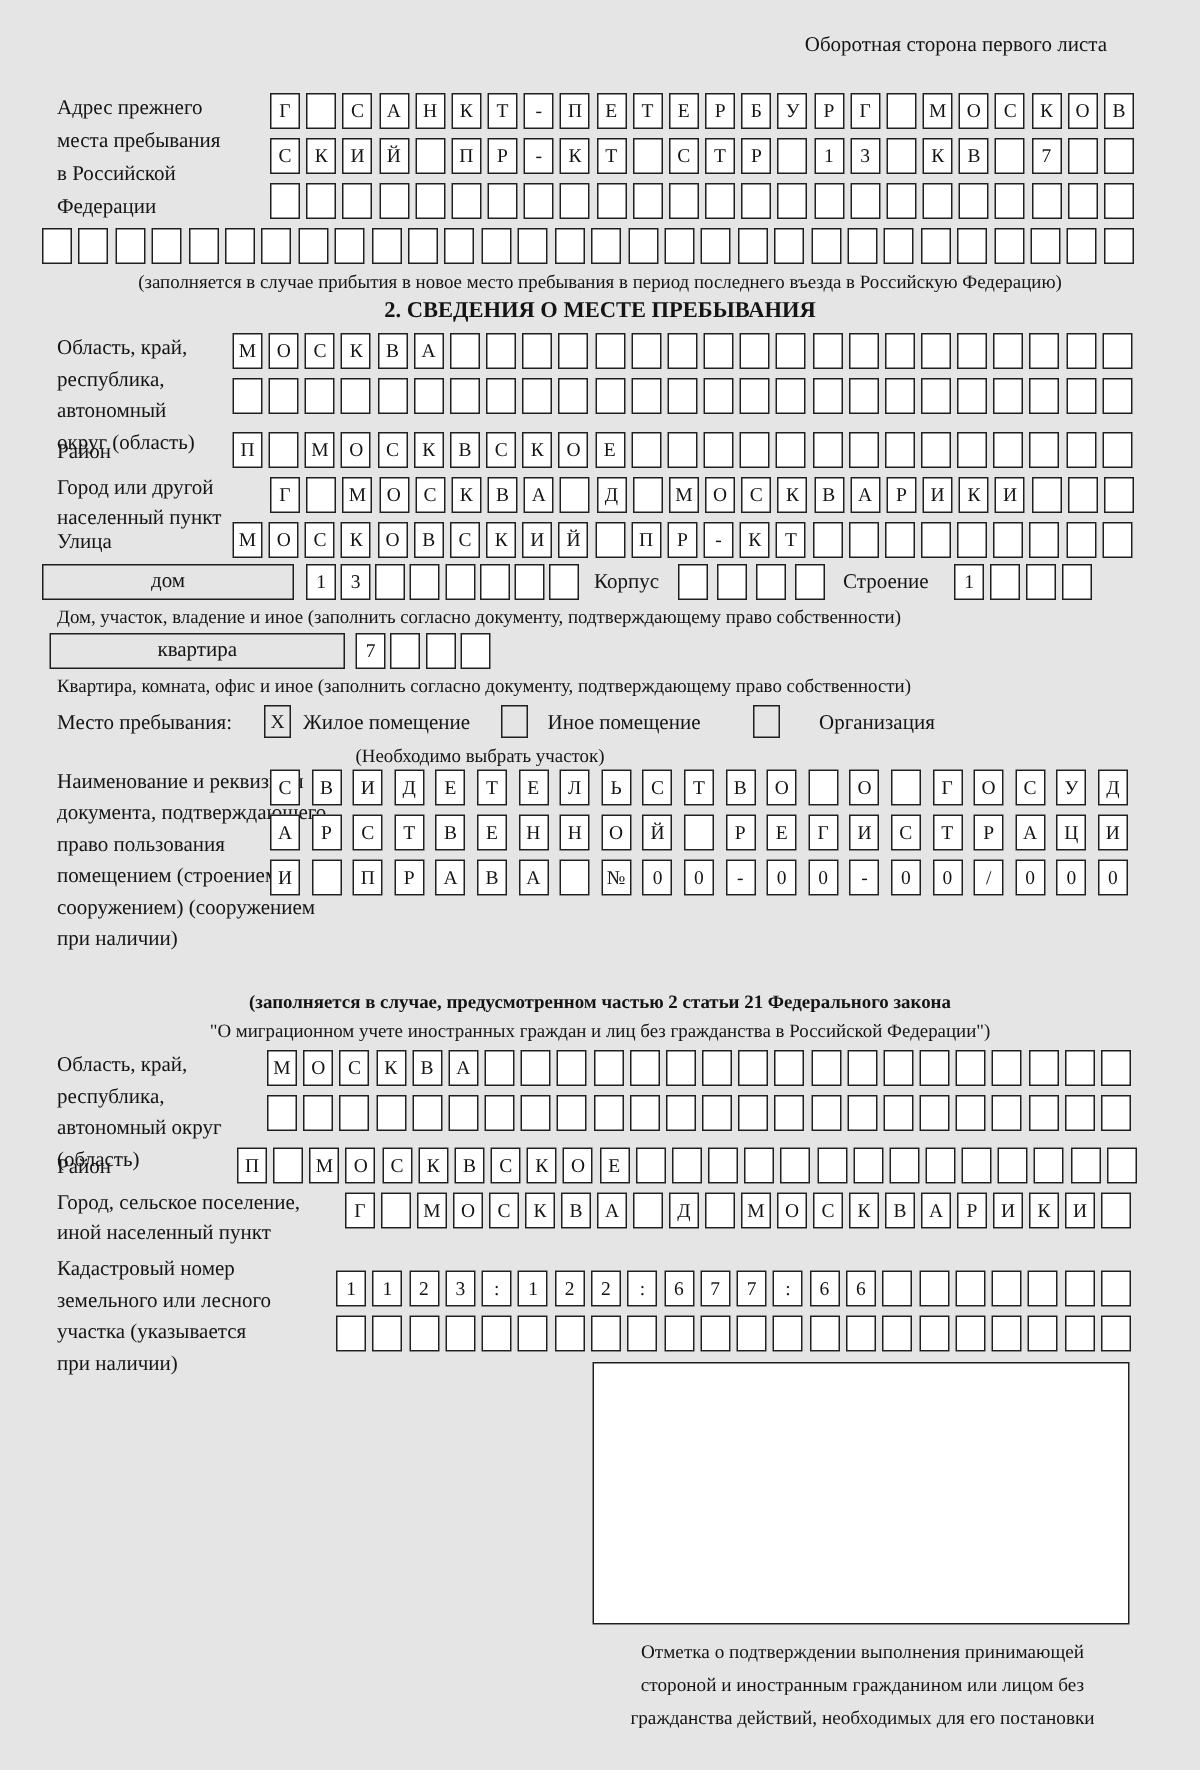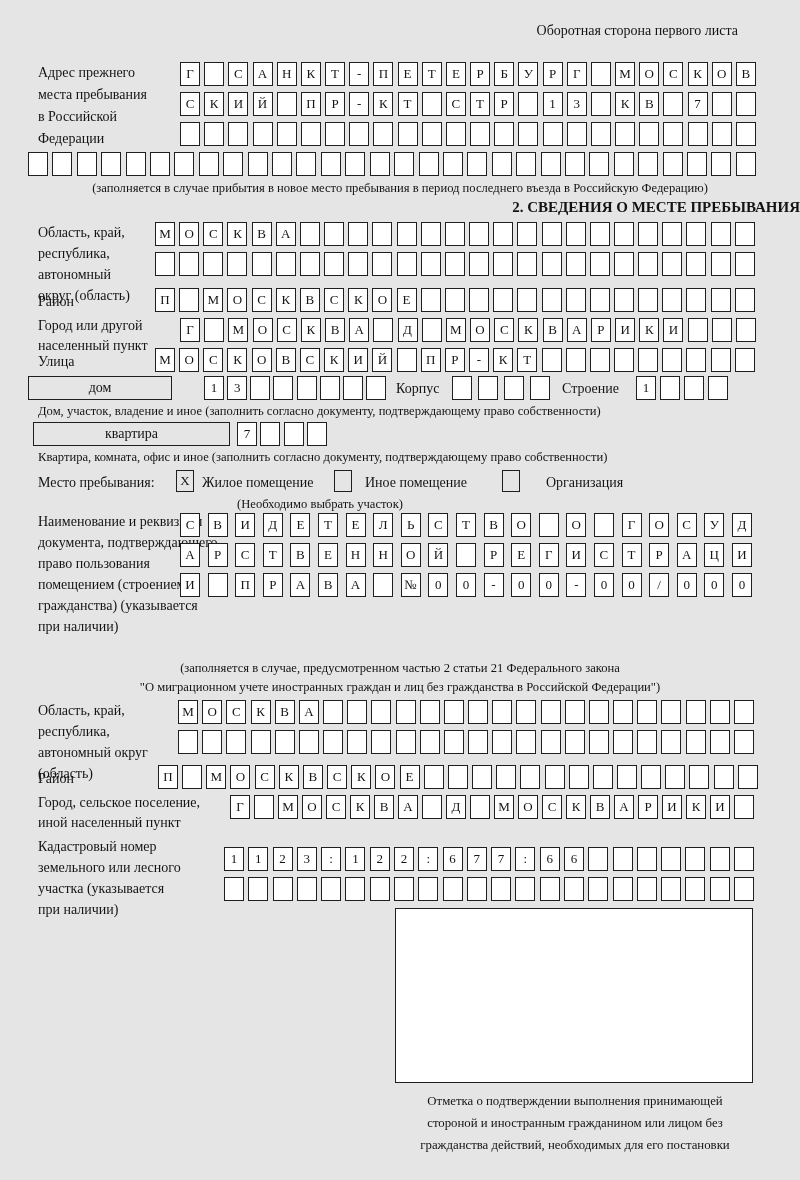--- a/index.html
+++ b/index.html
@@ -2,21 +2,21 @@
 <html><head>
 <meta charset="utf-8">
 <style>
   html,body{margin:0;padding:0;background:#fff;}
   .page{position:relative;width:800px;height:1180px;background:#e5e5e5;overflow:hidden;
         font-family:"Liberation Serif", serif;color:#141414;}
   .abs{position:absolute;}
   .lbl{font-size:14px;line-height:21px;}
   .note{font-size:12.6px;}
   .centered{left:0;width:800px;text-align:center;}
-  .heading{font-weight:bold;font-size:15px;text-align:right;}
+  .heading{font-weight:bold;font-size:15px;}
   .cells{display:flex;justify-content:space-between;}
   .cell{width:20px;height:24px;border:1.5px solid #1f1f1f;box-sizing:border-box;
         display:flex;align-items:center;justify-content:center;
         font-size:13px;background:#fff;flex:0 0 auto;}
   .labelbox{border:1.5px solid #1f1f1f;height:24px;box-sizing:border-box;
         display:flex;align-items:center;justify-content:center;font-size:14px;}
   .chk{width:18px;height:22px;border:1.5px solid #1f1f1f;box-sizing:border-box;
         display:flex;align-items:center;justify-content:center;font-size:13px;}
   .stampbox{border:1.6px solid #1f1f1f;box-sizing:border-box;background:#fff;}
   .capt{font-size:12.8px;line-height:22px;text-align:center;}
@@ -292,21 +292,21 @@
       <div class="cell"></div>
       <div class="cell"></div>
       <div class="cell"></div>
       <div class="cell"></div>
       <div class="cell"></div>
       <div class="cell"></div>
       <div class="cell"></div>
       <div class="cell"></div>
     </div>
 
-  <div class="abs labelbox" style="left:28px;top:376px;width:144px;">дом</div>
+  <div class="abs labelbox" style="left:28px;top:376px;width:168px;">дом</div>
   <div class="abs cells" style="left:204px;top:376px;width:182px;">
       <div class="cell">1</div>
       <div class="cell">3</div>
       <div class="cell"></div>
       <div class="cell"></div>
       <div class="cell"></div>
       <div class="cell"></div>
       <div class="cell"></div>
       <div class="cell"></div>
     </div>
@@ -342,21 +342,21 @@
   <div class="abs lbl" style="left:365px;top:472px;">Иное помещение</div>
   <div class="abs chk" style="left:502px;top:470px;"></div>
   <div class="abs lbl" style="left:546px;top:472px;">Организация</div>
   <div class="abs note" style="left:160px;top:497px;width:320px;text-align:center;">(Необходимо выбрать участок)</div>
 
   <div class="abs lbl lines" style="left:38px;top:511px;">
       <div>Наименование и реквизиты</div>
       <div>документа, подтверждающего</div>
       <div>право пользования</div>
       <div>помещением (строением,</div>
-      <div>гражданства) (указывается</div>
+      <div>сооружением) (сооружением</div>
       <div>при наличии)</div>
     </div>
   <div class="abs cells" style="left:180px;top:513px;width:572px;">
       <div class="cell">С</div>
       <div class="cell">В</div>
       <div class="cell">И</div>
       <div class="cell">Д</div>
       <div class="cell">Е</div>
       <div class="cell">Т</div>
       <div class="cell">Е</div>
@@ -415,21 +415,21 @@
       <div class="cell">0</div>
       <div class="cell">-</div>
       <div class="cell">0</div>
       <div class="cell">0</div>
       <div class="cell">/</div>
       <div class="cell">0</div>
       <div class="cell">0</div>
       <div class="cell">0</div>
     </div>
 
-  <div class="abs note centered" style="top:661px;">(заполняется в случае, предусмотренном частью 2 статьи 21 Федерального закона</div>
+  <div class="abs note centered" style="top:661px;font-weight:bold;">(заполняется в случае, предусмотренном частью 2 статьи 21 Федерального закона</div>
   <div class="abs note centered" style="top:680px;">"О миграционном учете иностранных граждан и лиц без гражданства в Российской Федерации")</div>
 
   <div class="abs lbl lines" style="left:38px;top:700px;">
       <div>Область, край,</div>
       <div>республика,</div>
       <div>автономный округ</div>
       <div>(область)</div>
     </div>
   <div class="abs cells" style="left:178px;top:700px;width:576px;">
       <div class="cell">М</div>

